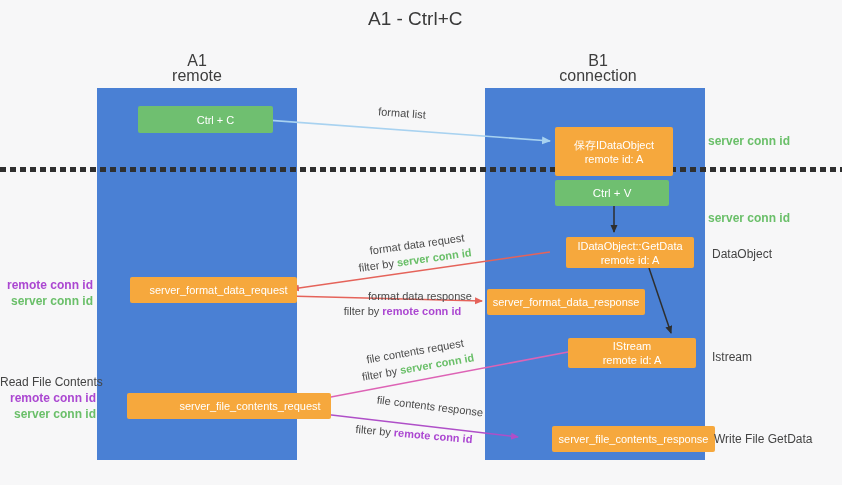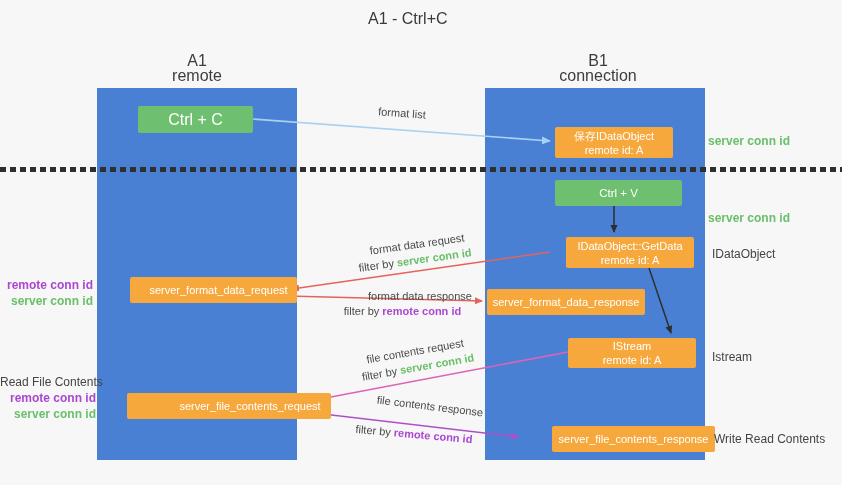--- a/index.html
+++ b/index.html
@@ -1,39 +1,39 @@
 <!DOCTYPE html>
 <html style="--bg: #f7f7f8; --lane-blue: #4a80d4; --node-green: #6fbf70; --node-orange: #f6a83d; --arrow-lightblue: #a8d2f0; --arrow-black: #2e2e2e; --arrow-red: #e5635a; --arrow-pink: #dd63b5; --arrow-purple: #af4fc8; --text-green: #6abf69; --text-purple: #ab47d1;"><head>
 <meta charset="utf-8">
 <style>
   html,body{margin:0;padding:0;background:#f7f7f8;font-family:"Liberation Sans",sans-serif;}
   .canvas{position:relative;width:842px;height:485px;background:var(--bg,#f7f7f8);overflow:hidden;}
 
-  .title{position:absolute;left:368px;top:8px;font-size:16px;line-height:21px;color:#3a3a3a;}
+  .title{position:absolute;left:368px;top:8px;font-size:19px;line-height:21px;color:#3a3a3a;}
   .lane-header{position:absolute;width:120px;text-align:center;font-size:16px;line-height:15px;color:#3d3d3d;top:53px;}
   .lh-left{left:137px;}
   .lh-right{left:538px;}
 
   .lane{position:absolute;top:88px;height:372px;background:var(--lane-blue,#4a80d4);}
   .lane-left{left:97px;width:200px;}
   .lane-right{left:485px;width:220px;}
 
   .divider{position:absolute;left:0;top:167px;width:842px;height:5px;
     background:repeating-linear-gradient(90deg,#2f2f2f 0 6px,transparent 6px 10px);}
 
   .arrows{position:absolute;left:0;top:0;width:842px;height:485px;pointer-events:none;}
 
   .node{position:absolute;display:flex;flex-direction:column;align-items:center;justify-content:center;
     color:#fff;font-size:11px;line-height:14px;text-align:center;border-radius:2px;white-space:nowrap;}
   .green{background:var(--node-green,#6fbf70);}
   .orange{background:var(--node-orange,#f6a83d);}
 
-  .n-ctrl-c{left:138px;top:106px;width:115px;height:27px;font-size:16px;}
-  .n-save{left:555px;top:127px;width:118px;height:31px;}
-  .n-ctrl-v{left:555px;top:180px;width:127px;height:26px;font-size:11.5px;}
+  .n-ctrl-c{left:138px;top:106px;width:115px;height:27px;font-size:11px;padding-left:20px;}
+  .n-save{left:555px;top:127px;width:118px;height:49px;}
+  .n-ctrl-v{left:555px;top:180px;width:114px;height:26px;font-size:11.5px;}
   .n-getdata{left:550px;top:237px;width:128px;height:31px;margin-left:16px;}
   .n-freq{left:130px;top:277px;width:157px;height:26px;padding-left:10px;}
   .n-fresp{left:487px;top:289px;width:158px;height:26px;}
   .n-istream{left:568px;top:338px;width:128px;height:30px;}
   .n-filereq{left:127px;top:393px;width:162px;height:26px;padding-left:42px;}
   .n-fileresp{left:552px;top:426px;width:163px;height:26px;}
 
   .flowlabel{position:absolute;font-size:11px;color:#4a4a4a;text-align:center;white-space:nowrap;}
   .fl-green{color:var(--text-green,#6abf69);font-weight:bold;}
   .fl-purple{color:var(--text-purple,#ab47d1);font-weight:bold;}
@@ -157,23 +157,23 @@
     <span>filter by </span><span class="fl-green">server conn id</span>
   </div>
 
   <div class="flowlabel l-fcresp">file contents response</div>
   <div class="flowlabel l-fcresp-f">
     <span>filter by </span><span class="fl-purple">remote conn id</span>
   </div>
 
   <div class="ann ann-green ann-right-1">server conn id</div>
   <div class="ann ann-green ann-right-2">server conn id</div>
-  <div class="ann ann-right-3">IDataObject</div>
+  <div class="ann ann-right-3">DataObject</div>
   <div class="ann ann-right-4">Istream</div>
-  <div class="ann ann-right-5">Write Read Contents</div>
+  <div class="ann ann-right-5">Write File GetData</div>
 
   <div class="ann ann-left-1">
     <div class="ann-purple">remote conn id</div>
     <div class="ann-green">server conn id</div>
   </div>
   <div class="ann ann-left-2">
     <div>Read File Contents</div>
     <div class="ann-purple">remote conn id</div>
     <div class="ann-green">server conn id</div>
   </div>

